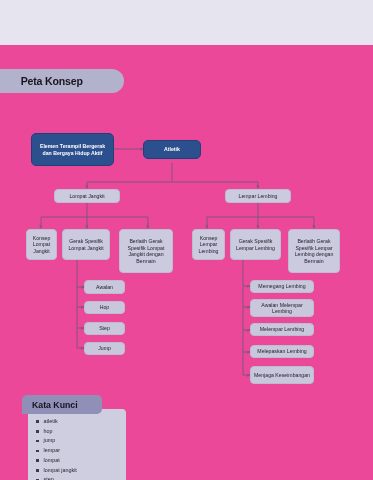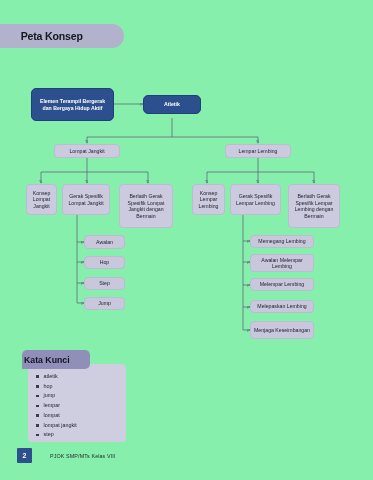--- a/index.html
+++ b/index.html
@@ -8,21 +8,22 @@
   }
   body {
     width: 373px; height: 480px;
     position: relative;
     overflow: hidden;
     font-family: "Liberation Sans", sans-serif;
     color: #1c1c2b;
   }
   .page {
     position: absolute; inset: 0;
-    background: #86efac;
+    background: #ec4899;
+    margin-top: 45px;
   }
 
   
   .banner {
     position: absolute;
     left: -8px; top: 24px;
     width: 132px; height: 24px;
     background: #b3b2cd;
     border-radius: 0 14px 14px 0;
     display: flex;
@@ -77,25 +78,26 @@
   .kk-body {
     position: absolute;
     left: 6px; top: 14px;
     width: 98px; height: 78px;
     background: #cfcee0;
     border-radius: 4px;
   }
   .kk-tab {
     position: absolute;
     left: 0; top: 0;
-    width: 68px; height: 19px;
+    width: 80px; height: 19px;
     background: #8f8fb8;
     border-radius: 5px 5px 5px 0;
     display: flex;
     align-items: center;
+    padding-left: 8px;
     box-sizing: border-box;
   }
   .kk-title {
     font-size: 9.5px;
     font-weight: bold;
     color: #14141f;
     transform: scaleX(0.92);
   }
   .kk-list {
     position: absolute;

